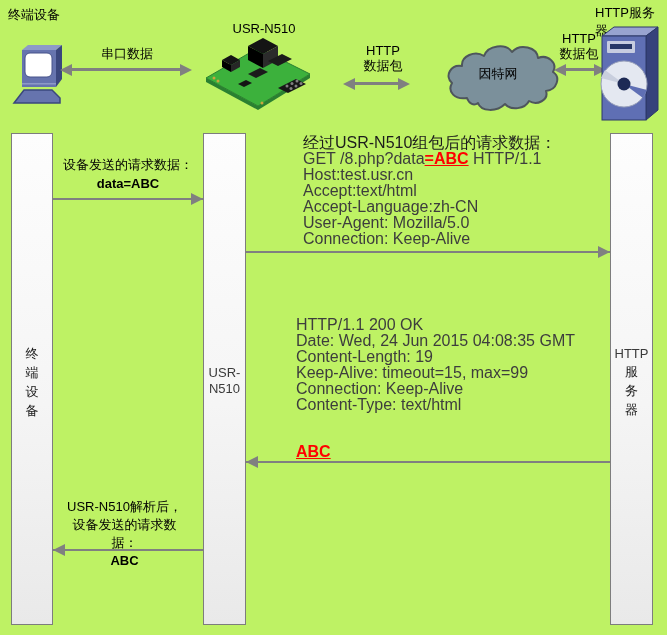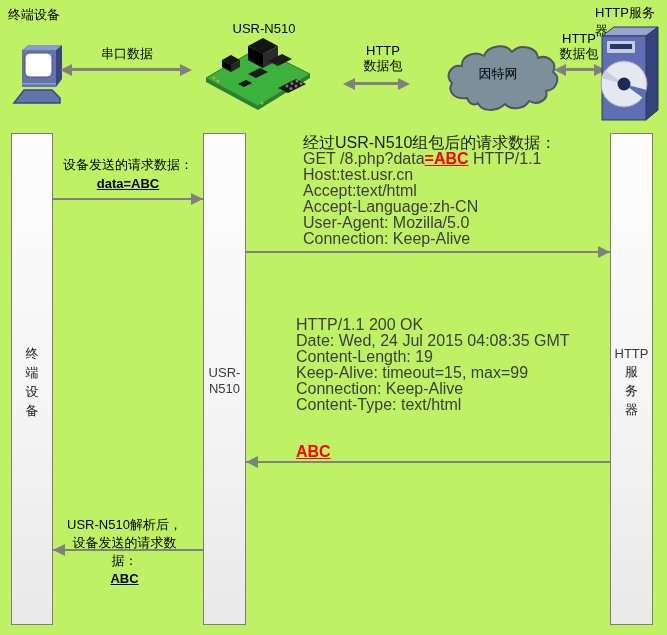--- a/index.html
+++ b/index.html
@@ -32,21 +32,21 @@
     position:absolute; top:133px; height:492px; width:43px;
     background:linear-gradient(to bottom,#fdfdfd 0%,#f5f5f5 55%,#e9e9e9 100%);
     border:1px solid #7d7d7d;
   }
   .vtext { width:15px; margin:0 auto; font-size:13px; line-height:19px;
            text-align:center; word-break:break-all; color:#1a1a1a; }
   .bar-caption { font-size:13px; line-height:16px; text-align:center; color:#3a3a3a; }
 
   
   .msg-label { font-size:13px; line-height:19px; text-align:center; color:#000; }
-  .msg-label .bold { font-weight:bold;text-decoration:underline; }
+  .msg-label .bold { font-weight:bold; }
   .code { font-size:16px; line-height:16px; color:#3d3d3d; white-space:nowrap; }
   .code .cn-title { color:#1c1c1c; }
   .red-bold { color:#ff0000; font-weight:bold;text-decoration:underline; }
 </style>
 </head>
 <body>
 
 <div class="canvas">
 
   <div class="abs top-label" style="left:8px; top:6px;">终端设备</div>
@@ -174,33 +174,33 @@
     <div>User-Agent: Mozilla/5.0</div>
     <div>Connection: Keep-Alive</div>
   </div>
   <div class="arrow" style="left:246px; top:246px; width:364px;">
     <span class="line"></span>
     <span class="head-r"></span>
   </div>
 
   <div class="abs code" style="left:296px; top:317px;">
     <div>HTTP/1.1 200 OK</div>
-    <div>Date: Wed, 24 Jul 2015 04:08:35 GMT</div>
+    <div>Date: Wed, 24 Jun 2015 04:08:35 GMT</div>
     <div>Content-Length: 19</div>
     <div>Keep-Alive: timeout=15, max=99</div>
     <div>Connection: Keep-Alive</div>
     <div>Content-Type: text/html</div>
   </div>
   <div class="abs code red-bold" style="left:296px; top:444px;">ABC</div>
   <div class="arrow" style="left:246px; top:456px; width:364px;">
     <span class="head-l"></span>
     <span class="line"></span>
   </div>
 
-  <div class="abs msg-label" style="left:53px; top:516px; width:130px; line-height:18px;padding-left:13px;">
+  <div class="abs msg-label" style="left:53px; top:498px; width:130px; line-height:18px;padding-left:13px;">
     <div>USR-N510解析后，</div>
     <div>设备发送的请求数据：</div>
     <div class="bold">ABC</div>
   </div>
   <div class="arrow" style="left:53px; top:544px; width:150px;">
     <span class="head-l"></span>
     <span class="line"></span>
   </div>
 
 </div>

